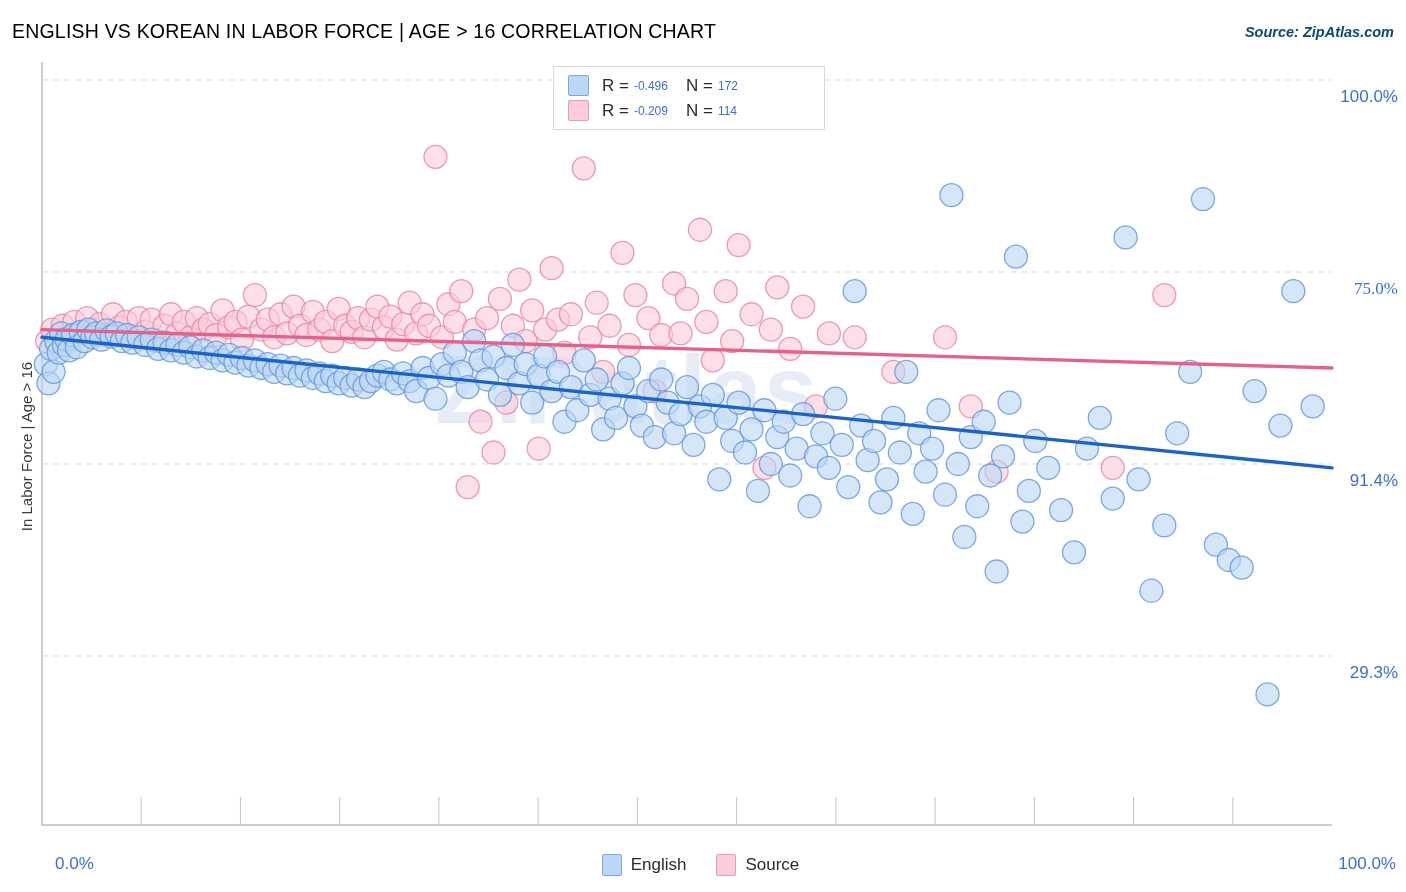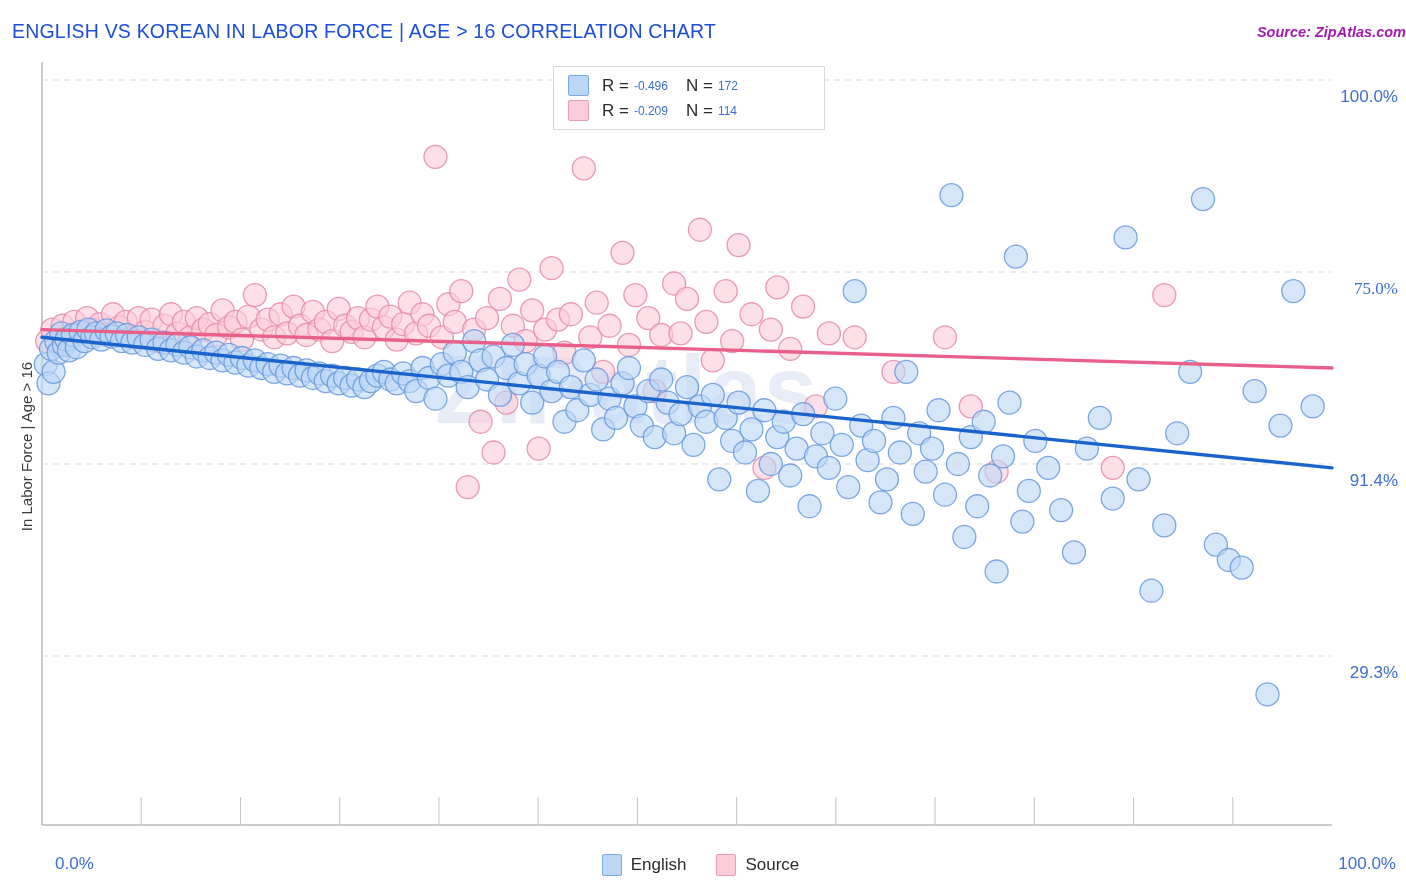--- a/index.html
+++ b/index.html
@@ -22,32 +22,32 @@
     position: absolute;
     top: 0; left: 0; right: 0;
     height: 56px;
   }
   .chart-title {
     position: absolute;
     left: 12px;
     top: 20px;
     font-size: 19.5px;
     letter-spacing: 0.2px;
-    color: #1d4ed8;
+    color: #000000;
     font-family: "Liberation Sans", sans-serif;
     white-space: nowrap;
   }
   .source-note {
     position: absolute;
-    right: 0;
+    right: 12px;
     top: 24px;
     font-size: 14.5px;
     font-style: italic;
     font-weight: bold;
-    color: #a21caf;
+    color: #0c4a6e;
     white-space: nowrap;
   }
   .y-axis-title {
     position: absolute;
     left: 14px;
     top: 0;
     width: 26px;
     height: 892px;
     display: flex;
     align-items: center;

